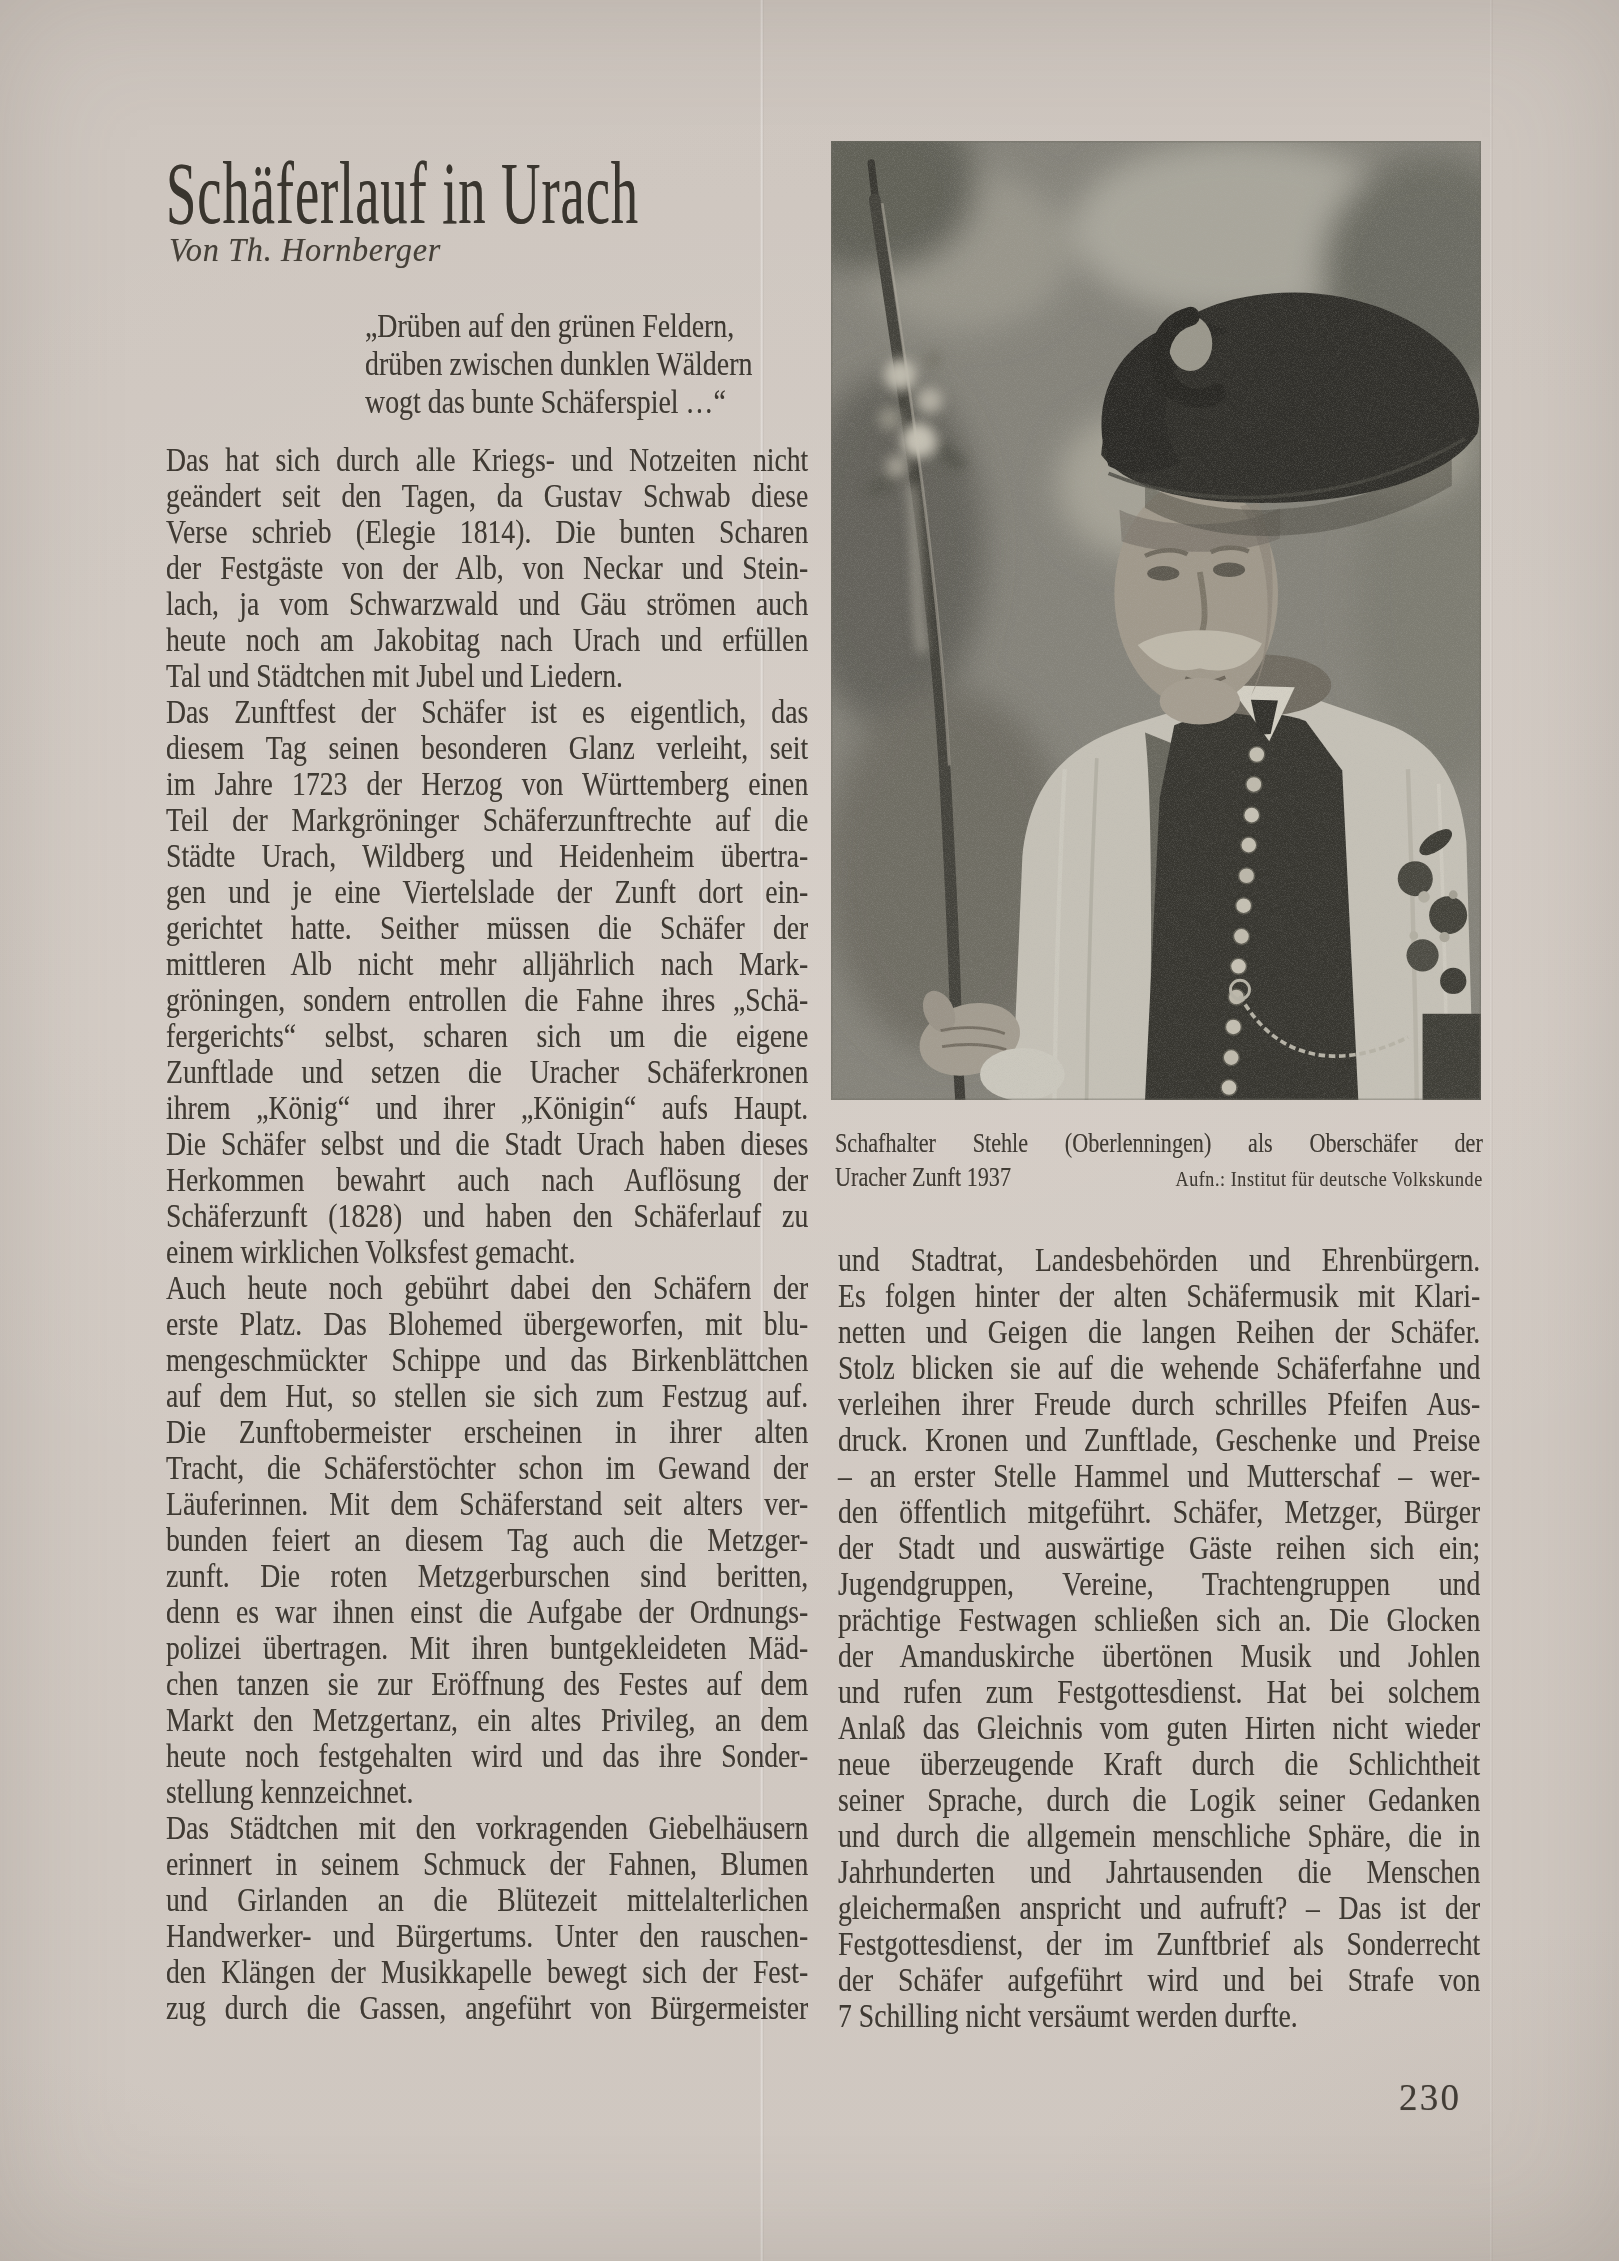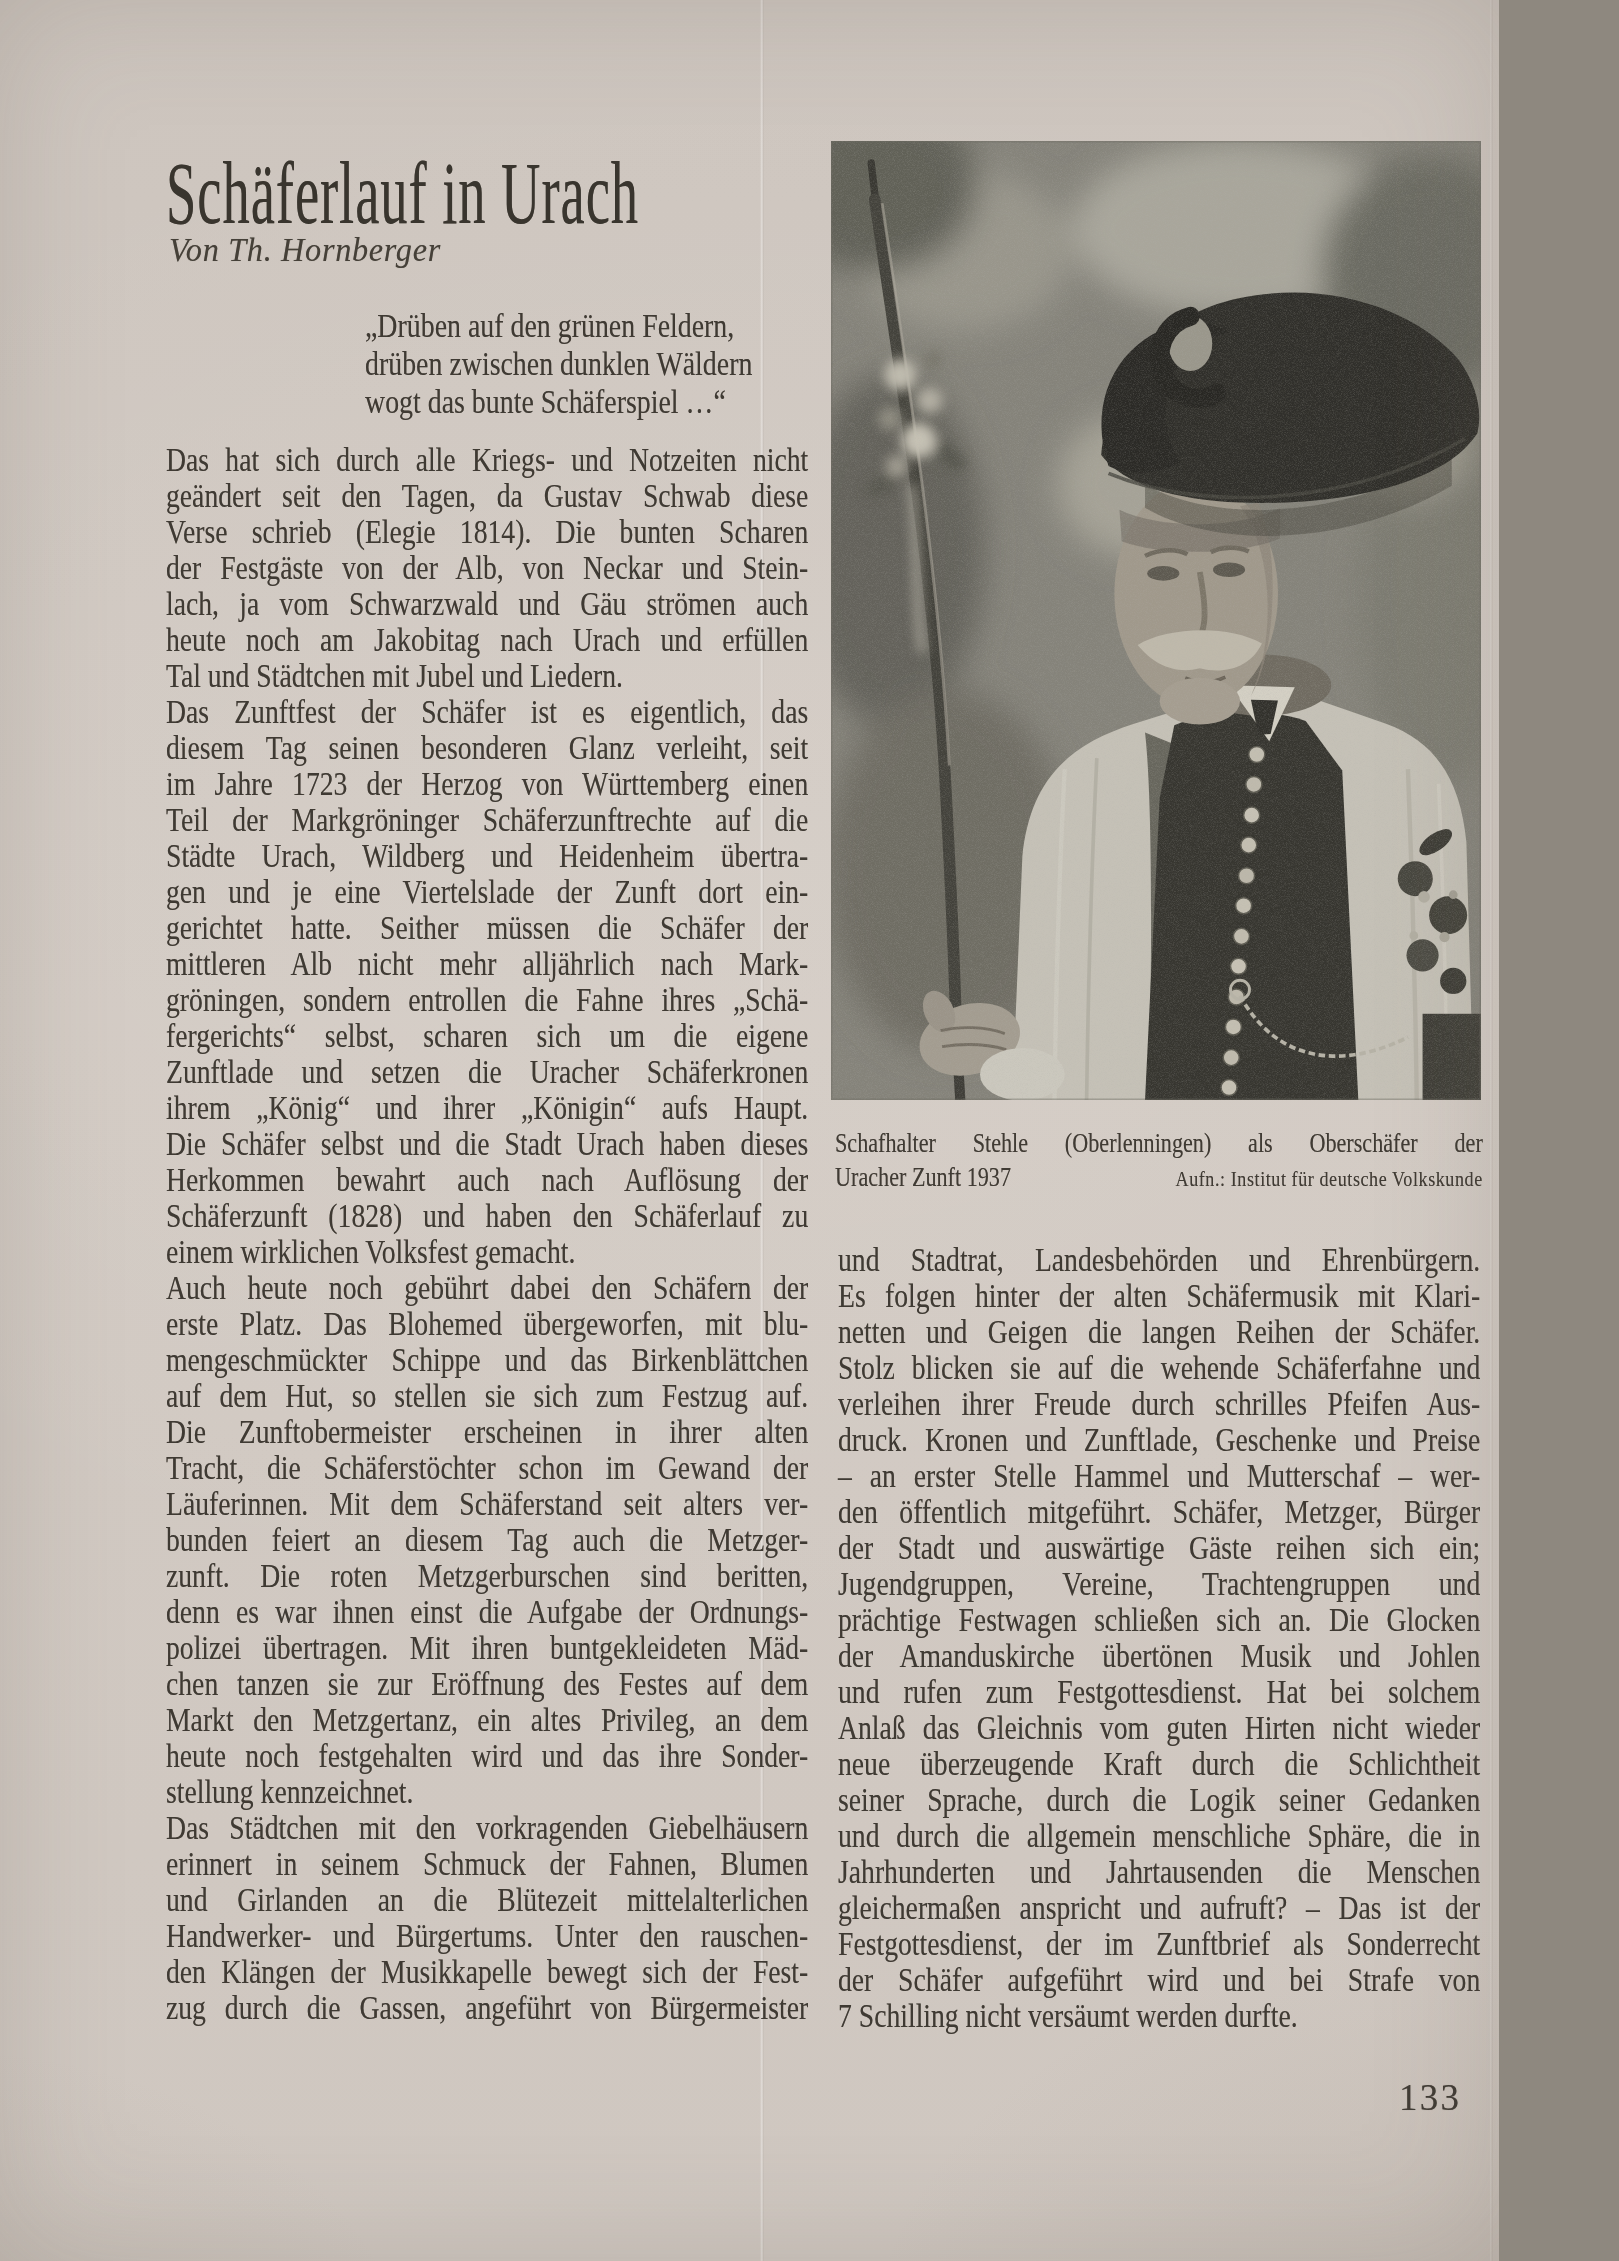--- a/index.html
+++ b/index.html
@@ -1,17 +1,17 @@
 <!DOCTYPE html>
 <html style="font-size:11.7px"><head>
 <meta charset="utf-8">
 <style>
   html,body{margin:0;padding:0;background:#8e887f;}
   .page{
-    position:relative;width:1499px;height:2261px;overflow:hidden;
+    position:relative;width:1619px;height:2261px;overflow:hidden;
     font-family:"Liberation Serif", serif;color:#3f3a33;
     background:
       radial-gradient(1023px 657px at 102% 104%, rgba(140,127,114,.18), transparent 65%),
       radial-gradient(803px 584px at -4% 106%, rgba(140,127,114,.15), transparent 60%),
       radial-gradient(1753px 1169px at 50% 38%, rgba(255,252,246,.10), transparent 70%),
       linear-gradient(180deg,#cdc5be 0%, #d2cac3 45%, #cfc7c0 100%);
     text-decoration: underline;
   }
   .page::after{content:"";position:absolute;inset:0;box-shadow:inset 0 0 124px rgba(105,95,85,.22);pointer-events:none;}
   .ink{text-shadow:0 0 0.7px rgba(63,58,51,.42);}
@@ -275,16 +275,16 @@
       <div class="tline">neue überzeugende Kraft durch die Schlichtheit</div>
       <div class="tline">seiner Sprache, durch die Logik seiner Gedanken</div>
       <div class="tline">und durch die allgemein menschliche Sphäre, die in</div>
       <div class="tline">Jahrhunderten und Jahrtausenden die Menschen</div>
       <div class="tline">gleichermaßen anspricht und aufruft? – Das ist der</div>
       <div class="tline">Festgottesdienst, der im Zunftbrief als Sonderrecht</div>
       <div class="tline">der Schäfer aufgeführt wird und bei Strafe von</div>
       <div class="tline last">7 Schilling nicht versäumt werden durfte.</div>
     </div>
 
-  <div class="pageno ink">133</div>
+  <div class="pageno ink">230</div>
 
 </div>
 
 
 </body></html>

